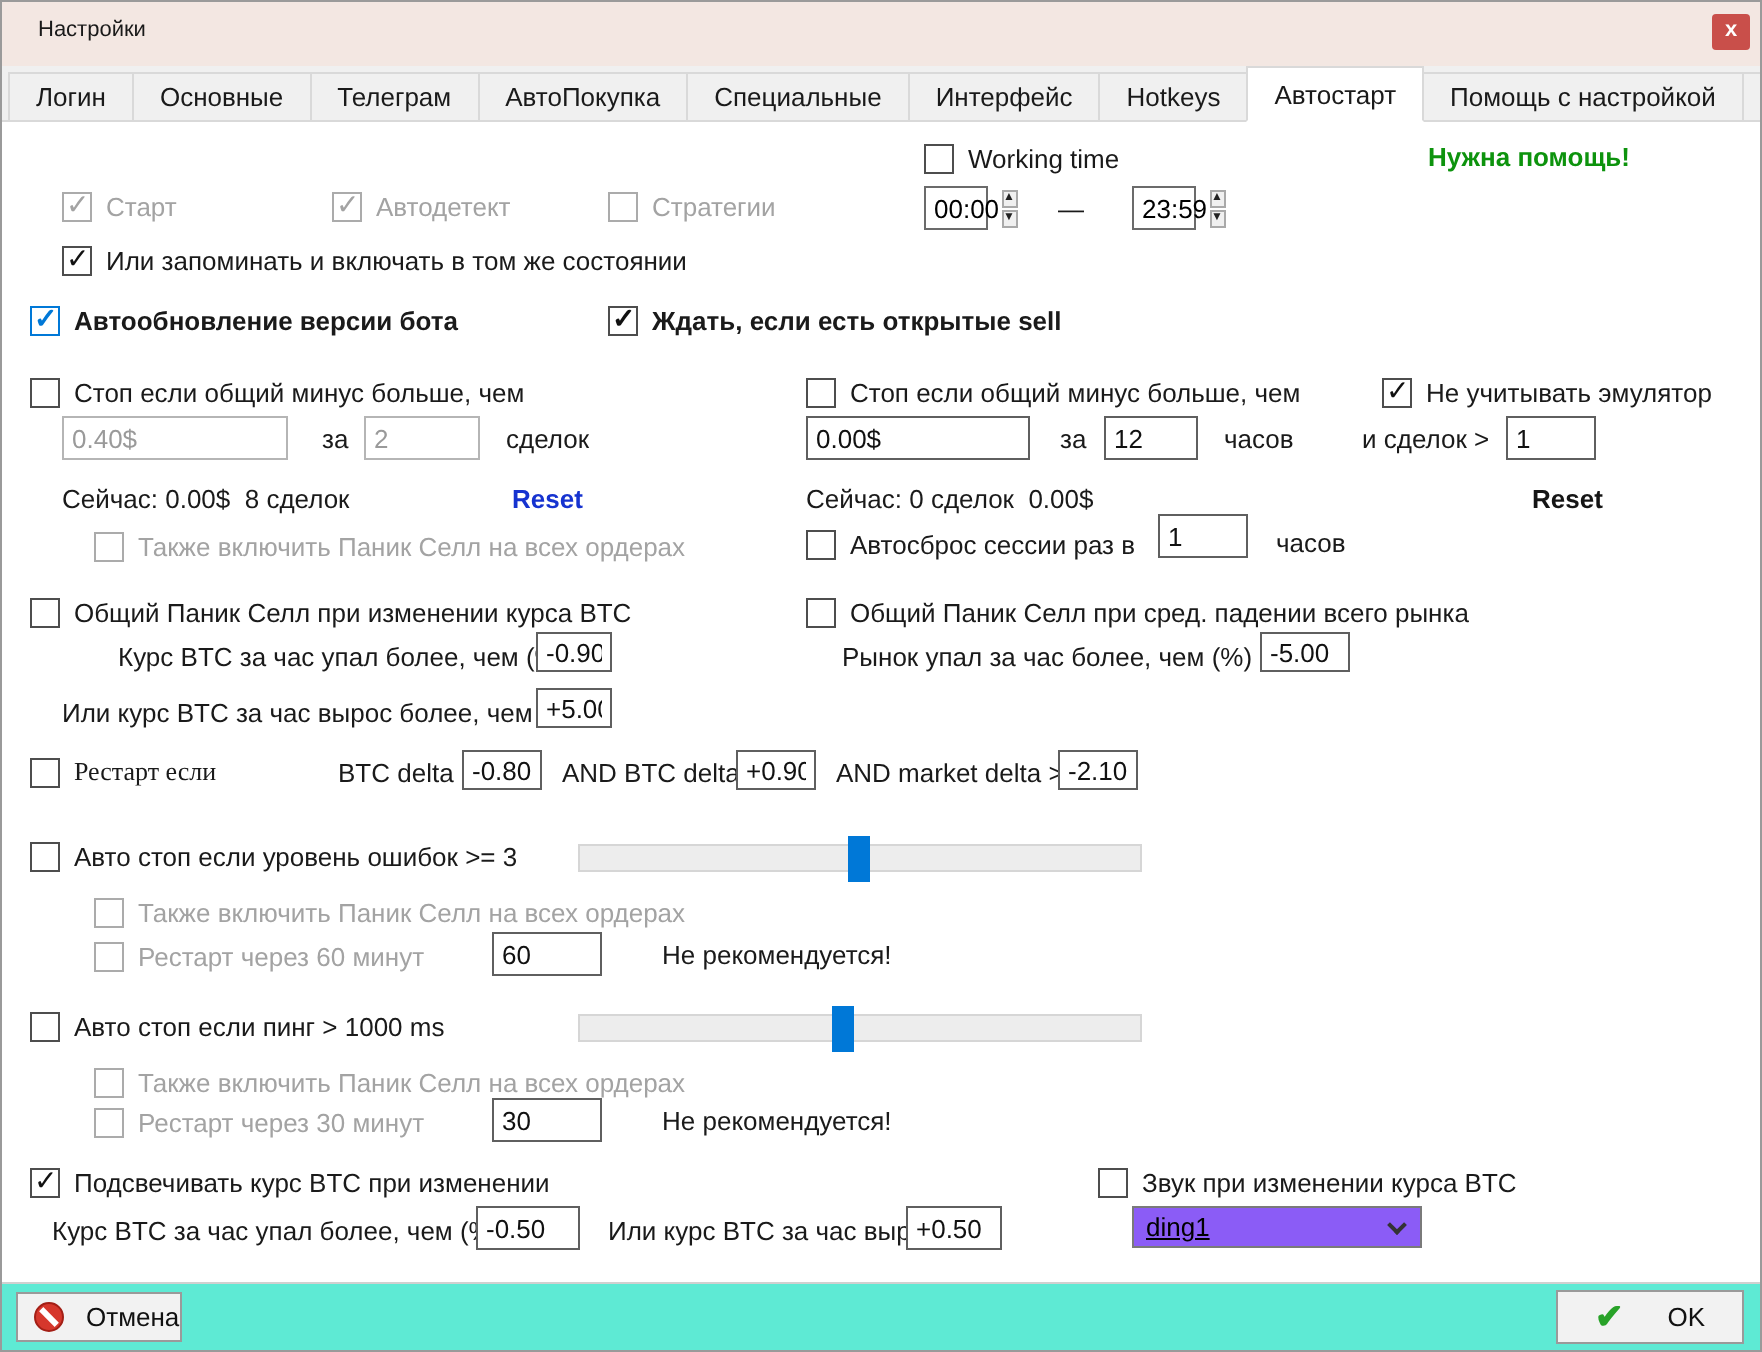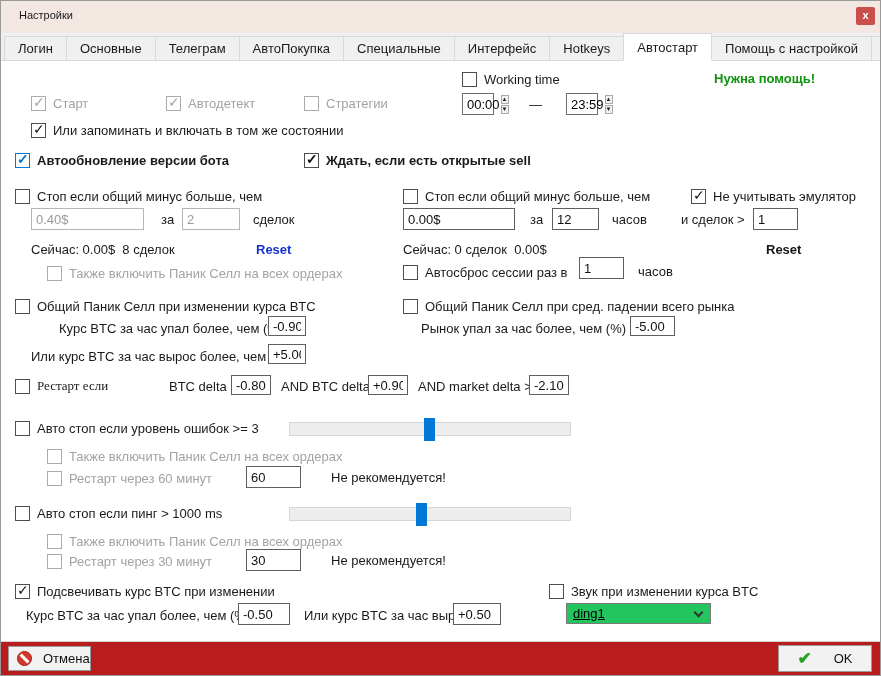--- a/index.html
+++ b/index.html
@@ -41,25 +41,25 @@
   .inp.dis { color:#9a9a9a; border-color:#b5b5b5; }
 
   .spin { position:absolute; width:32px; height:22px; border:1px solid #6b6b6b; background:#fff; display:flex; }
   .spin-val { flex:1; font-size:13px; padding:3px 0 0 4px; }
   .spin-btns { width:17px; display:flex; flex-direction:column; padding:1px; gap:1px; }
   .spin-btn { flex:1; background:#f0f0f0; border:1px solid #a9a9a9; font-size:6px; line-height:7px; text-align:center; color:#222; }
 
   .slider { position:absolute; width:282px; height:14px; background:#ededed; border:1px solid #d6d6d6; }
   .thumb { position:absolute; top:-5px; width:11px; height:23px; background:#0078d7; }
 
-  .combo { position:absolute; width:145px; height:21px; border:1px solid #7a7a7a; background:#22c55e; font-size:13px; display:flex; align-items:center; justify-content:space-between; padding:0 8px 0 6px;text-decoration:underline; }
+  .combo { position:absolute; width:145px; height:21px; border:1px solid #7a7a7a; background:#8b5cf6; font-size:13px; display:flex; align-items:center; justify-content:space-between; padding:0 8px 0 6px;text-decoration:underline; }
   .chev { width:7px; height:7px; border-right:2px solid #333; border-bottom:2px solid #333; transform:rotate(45deg); margin-top:-3px; }
 
   
-  .footer { position:absolute; bottom:0; left:0; right:0; height:34px; background:#b91c1c; border-top:1px solid #d0d0d0; }
+  .footer { position:absolute; bottom:0; left:0; right:0; height:34px; background:#5eead4; border-top:1px solid #d0d0d0; }
   .btn { position:absolute; display:flex; align-items:center; font-size:13px; color:#111; background:#f2f2f2; border:1px solid #9a9a9a; cursor:default; }
   .btn-cancel { left:7px; top:4px; width:83px; height:25px; padding-left:8px; gap:11px; }
   .btn-ok { right:8px; top:3px; width:94px; height:27px; justify-content:center; gap:22px; }
   .icon-no { width:15px; height:15px; border-radius:50%; background:#d6372c; border:1px solid #a31f16; position:relative; flex:none; }
   .icon-no::after { content:""; position:absolute; left:1px; top:5px; width:11px; height:3px; background:#fff; transform:rotate(45deg); }
   .icon-check { color:#28a228; font-size:17px; font-weight:bold; line-height:1; }
 </style>
 </head>
 <body>
 

